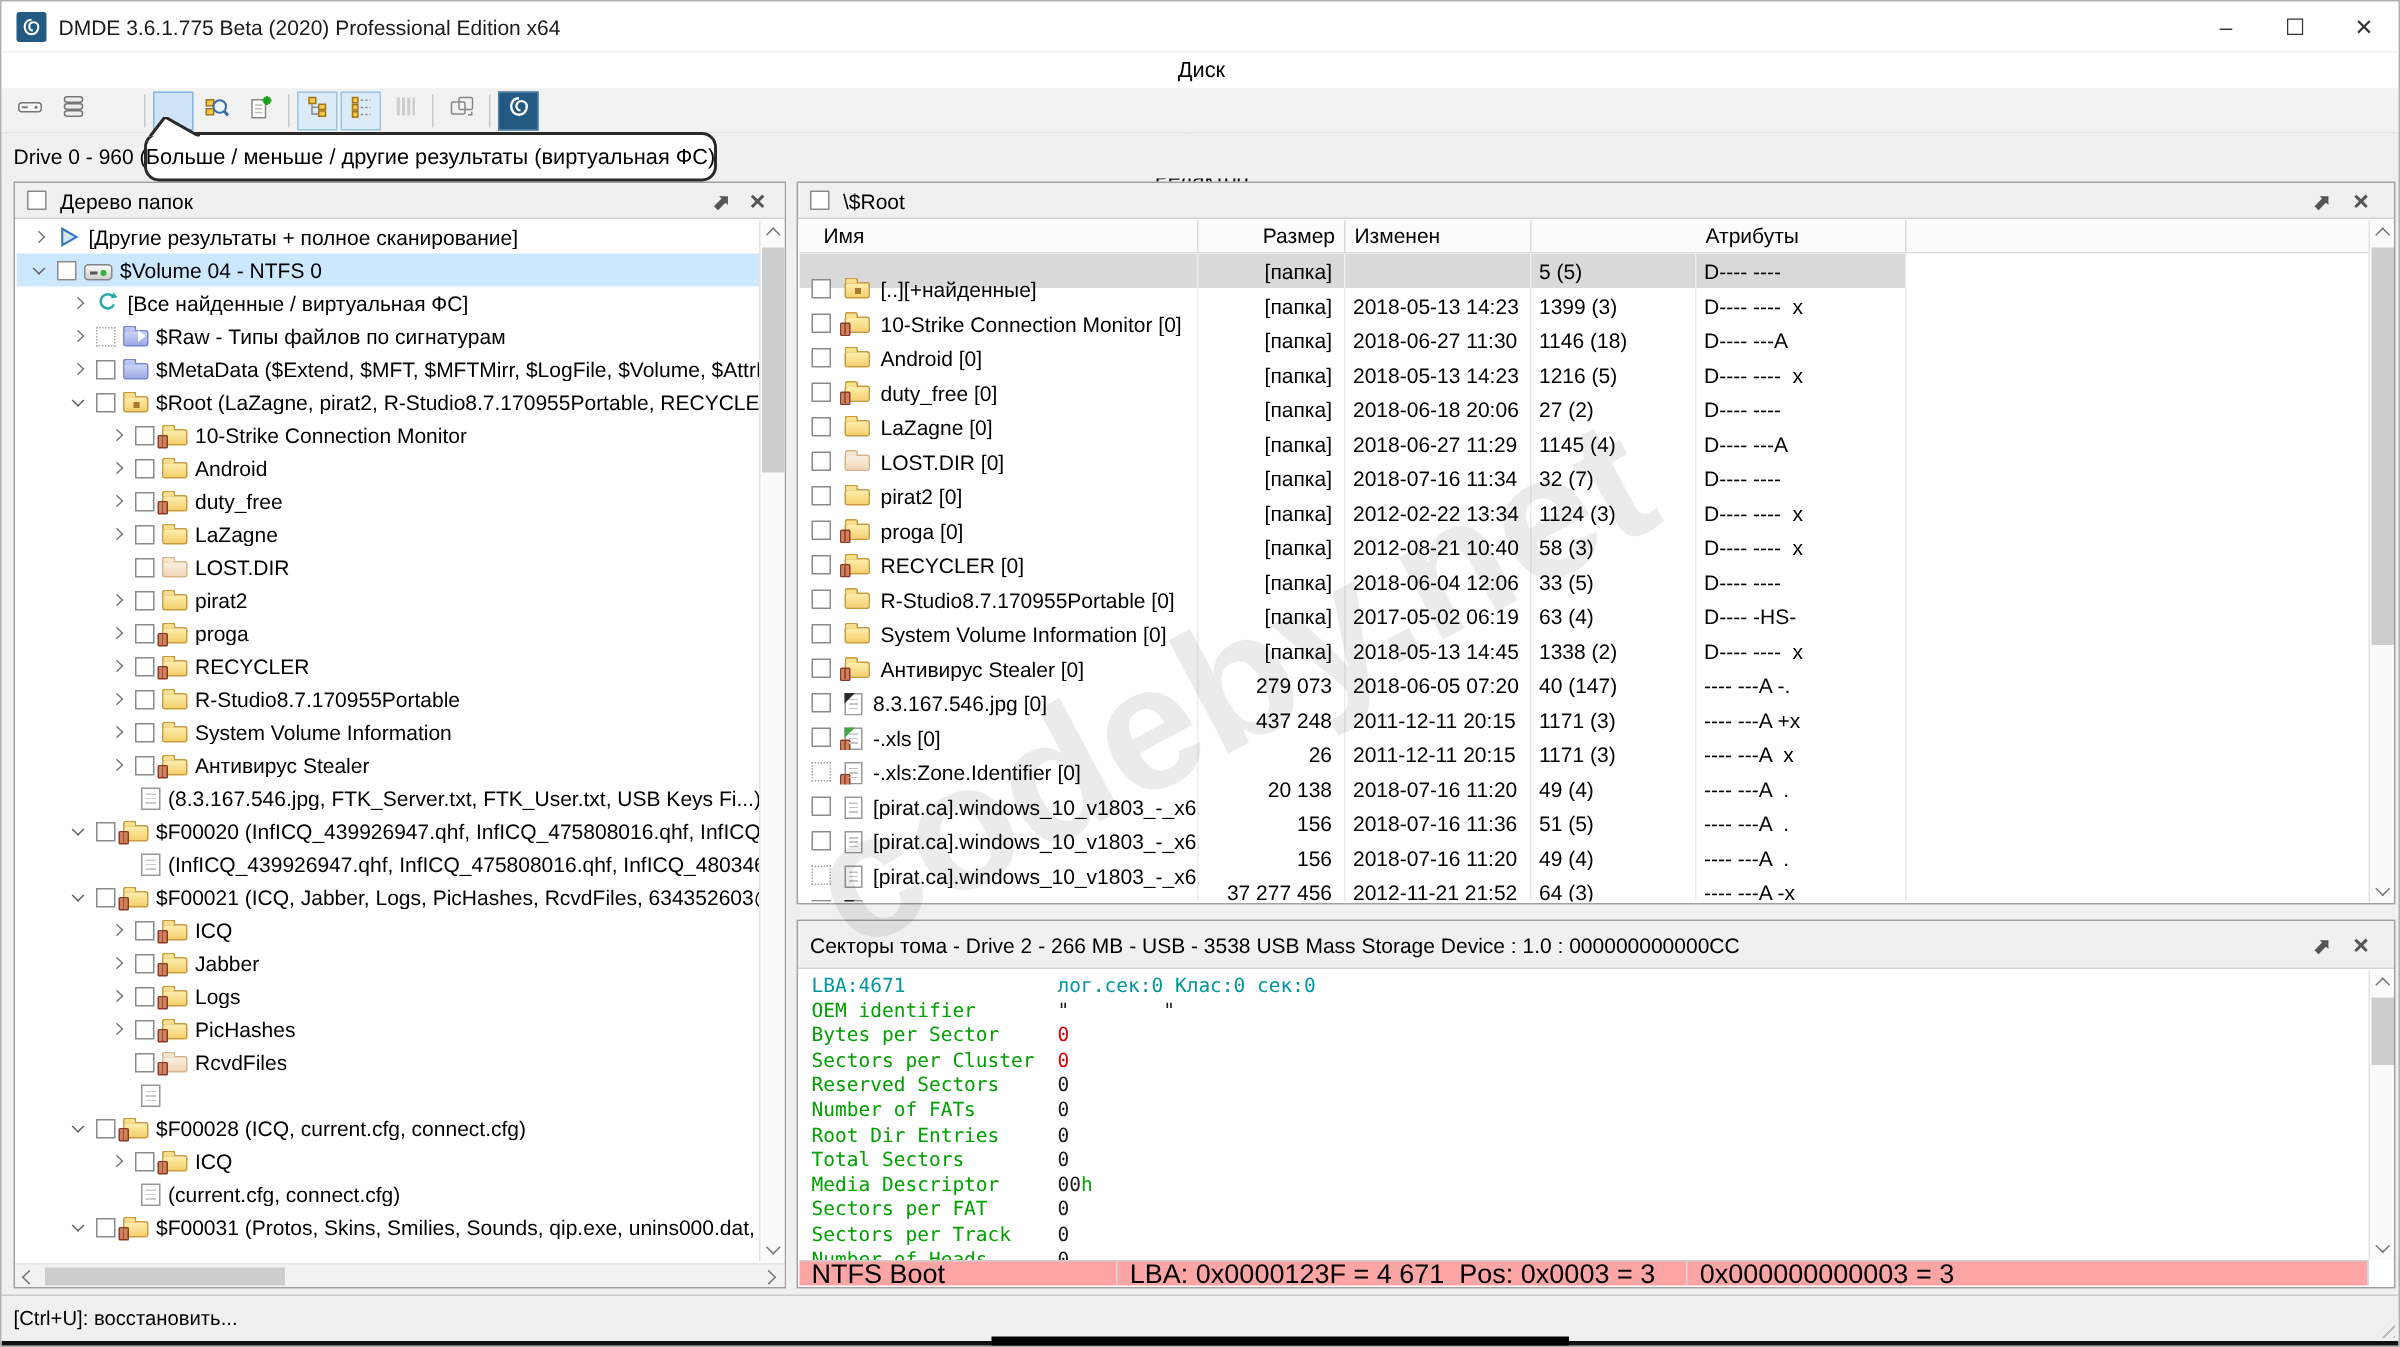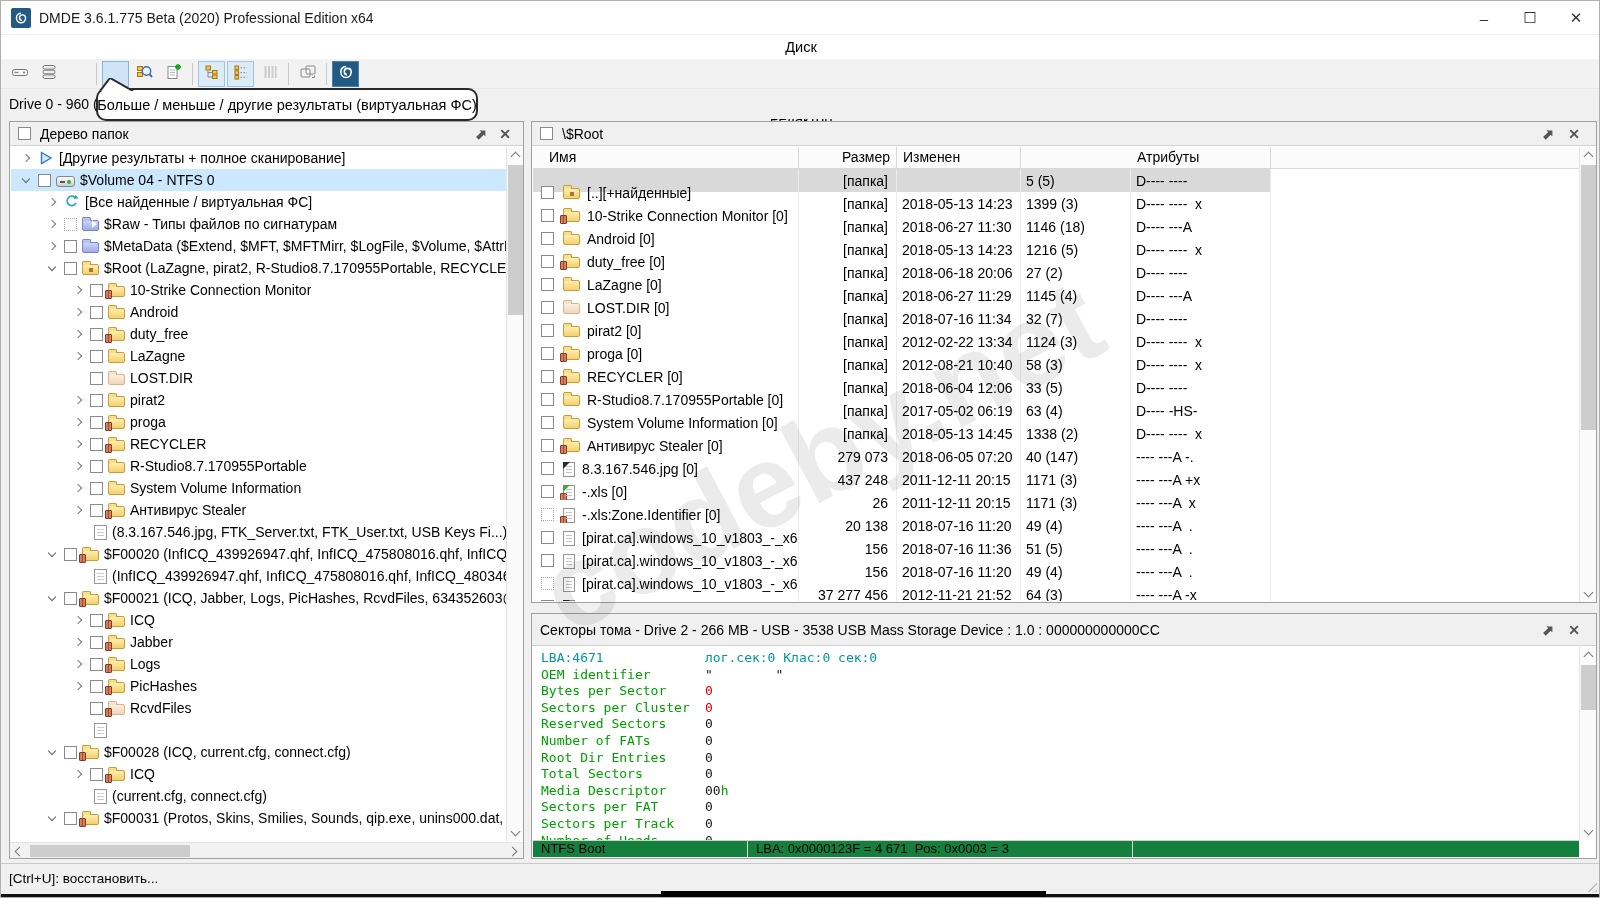--- a/index.html
+++ b/index.html
@@ -113,22 +113,22 @@
   .fc.mod{width:124px;padding-left:6px;}
   .fc.id{width:110px;padding-left:6px;}
   .fc.attr{width:140px;padding-left:6px;}
   .collines{position:absolute;top:47px;bottom:1px;width:1px;background:#ececec;pointer-events:none;}
   
   .sector-body{position:absolute;left:1px;right:18px;top:33px;bottom:18px;overflow:hidden;
     font-family:"DejaVu Sans Mono",monospace;font-size:13px;padding:3px 0 0 8px;background:#fff;}
   .sline{display:flex;height:16.6px;line-height:16.6px;white-space:pre;}
   .sline .sl{width:164px;flex:0 0 auto;}
   .green{color:#00a000;} .teal{color:#0096a0;} .red{color:#dc0000;} .dark{color:#1a1a1a;}
-  .sector-status{position:absolute;left:1px;right:17px;bottom:1px;height:17px;background:#15803d;
-    border-top:1px solid #cfcfcf;display:flex;font-size:13px;}
+  .sector-status{position:absolute;left:1px;right:17px;bottom:1px;height:17px;background:#fca5a5;
+    border-top:1px solid #cfcfcf;display:flex;font-size:18px;}
   .scell{height:100%;line-height:16px;padding-left:8px;border-right:1px solid #d6d6d6;white-space:pre;}
   
   .statusbar{position:absolute;left:0;top:862px;width:100%;height:31px;background:#f0f0f0;
     border-top:1px solid #c9c9c9;font-size:13.5px;}
   .statusbar .stext{position:absolute;left:8px;top:7px;}
   .grip{position:absolute;right:2px;bottom:2px;width:14px;height:14px;
     background:repeating-linear-gradient(315deg,#bdbdbd 0 1.5px,transparent 1.5px 5px);
     clip-path:polygon(100% 0,100% 100%,0 100%);}
   .blackstrip{position:absolute;left:0;top:893px;width:100%;height:5px;background:#111;}
   .blackstrip2{position:absolute;left:660px;top:890px;width:385px;height:8px;background:#000;}
@@ -695,20 +695,21 @@
         <div class="sline"><span class="sl green">Number of Heads</span><span class="dark">0</span></div>
       </div>
     <div class="vscroll" style="right:0;top:33px;bottom:18px;">
       <span class="sb-arrow sb-up" style="top:0;"></span>
       <span class="sb-thumb" style="left:1px;width:15px;top:18px;height:45px;"></span>
       <span class="sb-arrow sb-down" style="bottom:0;"></span>
     </div>
     <div class="sector-status" id="sector-status">
         <span class="scell" style="width: 215px;">NTFS Boot</span>
         <span class="scell" style="width: 385px;">LBA: 0x0000123F = 4 671  Pos: 0x0003 = 3</span>
+        <span class="scell" style="width: 460px;">0x000000000003 = 3</span>
       </div>
   </div>
 
   <div class="statusbar">
     <span class="stext">[Ctrl+U]: восстановить...</span>
     <span class="grip"></span>
   </div>
   <div class="blackstrip"></div>
   <div class="blackstrip2"></div>
 </div>

